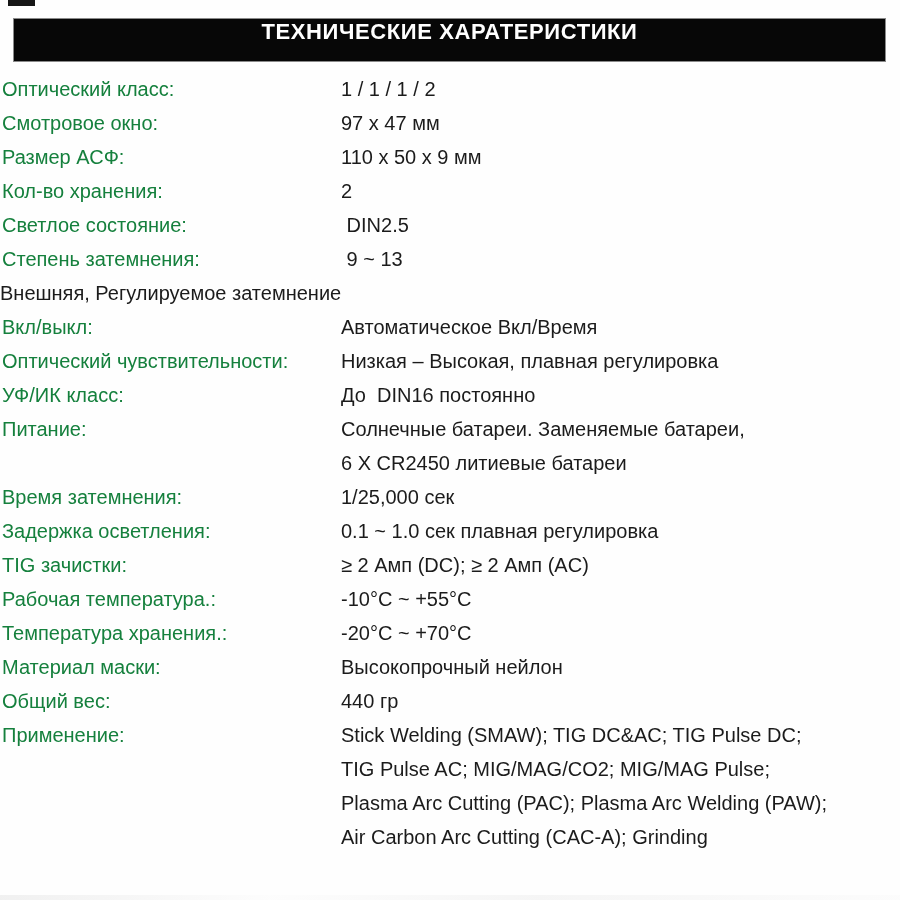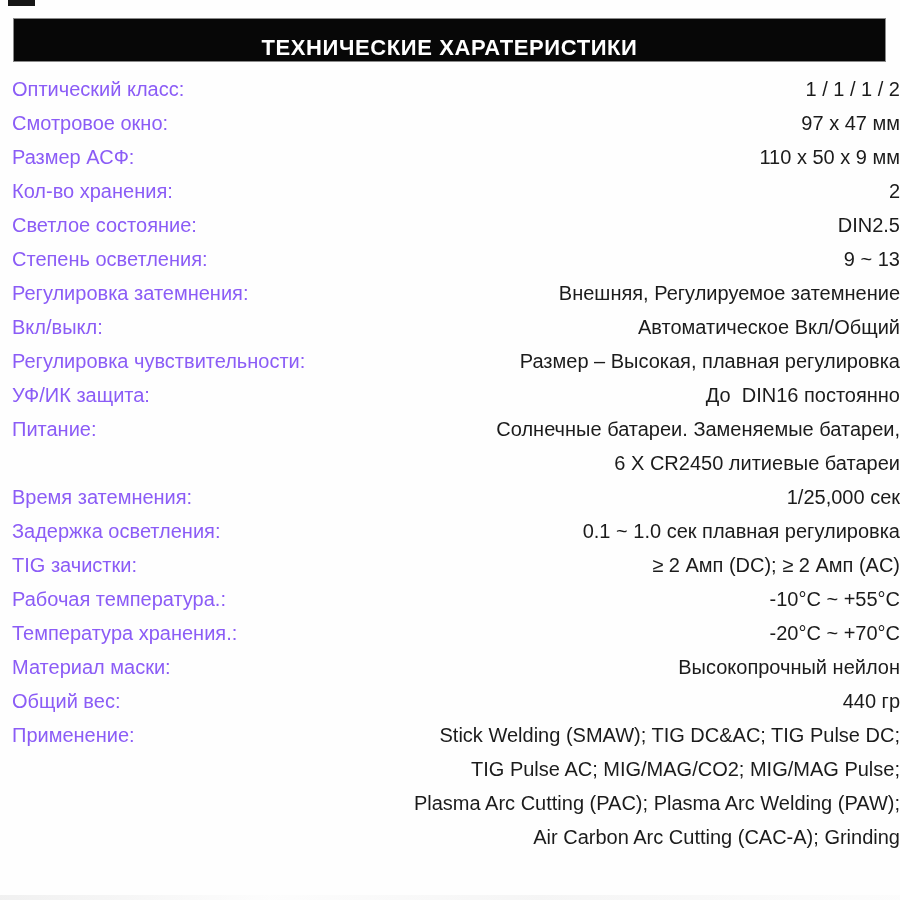--- a/index.html
+++ b/index.html
@@ -28,21 +28,21 @@
   .header-bar {
     position: absolute;
     left: 13px;
     top: 18px;
     width: 873px;
     height: 44px;
     background: #070707;
     border: 1px solid #8a8a8a;
     box-sizing: border-box;
     display: flex;
-    align-items: flex-end;
+    align-items: flex-start;
     justify-content: center;
   }
   .header-bar .title {
     color: #ffffff;
     font-size: 22px;
     font-weight: bold;
     letter-spacing: 0.6px;
     white-space: nowrap;
   }
   .spec-table {
@@ -50,31 +50,30 @@
     left: 0;
     top: 72px;
     width: 900px;
   }
   .spec-row {
     display: flex;
     align-items: flex-start;
   }
   .spec-label {
     flex: 0 0 341px;
-    padding-left: 12px;
+    padding-left: 2px;
     box-sizing: border-box;
     font-size: 20px;
     line-height: 34px;
     white-space: pre-wrap;
-    color: #8b5cf6;
+    color: #15803d;
   }
   .spec-values {
     flex: 1 1 auto;
     min-width: 0;
-    text-align: right;
   }
   .spec-value-line {
     font-size: 20px;
     line-height: 34px;
     white-space: pre-wrap;
     color: #1b1b1b;
   }
   
   .bottom-noise {
     position: absolute;
@@ -127,49 +126,48 @@
     </div>
 
     <div class="spec-row">
       <div class="spec-label">Светлое состояние:</div>
       <div class="spec-values">
           <div class="spec-value-line"> DIN2.5</div>
         </div>
     </div>
 
     <div class="spec-row">
-      <div class="spec-label">Степень осветления:</div>
+      <div class="spec-label">Степень затемнения:</div>
       <div class="spec-values">
           <div class="spec-value-line"> 9 ~ 13</div>
         </div>
     </div>
 
     <div class="spec-row">
-      <div class="spec-label">Регулировка затемнения:</div>
       <div class="spec-values">
           <div class="spec-value-line">Внешняя, Регулируемое затемнение</div>
         </div>
     </div>
 
     <div class="spec-row">
       <div class="spec-label">Вкл/выкл:</div>
       <div class="spec-values">
-          <div class="spec-value-line">Автоматическое Вкл/Общий</div>
-        </div>
-    </div>
-
-    <div class="spec-row">
-      <div class="spec-label">Регулировка чувствительности:</div>
-      <div class="spec-values">
-          <div class="spec-value-line">Размер – Высокая, плавная регулировка</div>
-        </div>
-    </div>
-
-    <div class="spec-row">
-      <div class="spec-label">УФ/ИК защита:</div>
+          <div class="spec-value-line">Автоматическое Вкл/Время</div>
+        </div>
+    </div>
+
+    <div class="spec-row">
+      <div class="spec-label">Оптический чувствительности:</div>
+      <div class="spec-values">
+          <div class="spec-value-line">Низкая – Высокая, плавная регулировка</div>
+        </div>
+    </div>
+
+    <div class="spec-row">
+      <div class="spec-label">УФ/ИК класс:</div>
       <div class="spec-values">
           <div class="spec-value-line">До  DIN16 постоянно</div>
         </div>
     </div>
 
     <div class="spec-row">
       <div class="spec-label">Питание:</div>
       <div class="spec-values">
           <div class="spec-value-line">Солнечные батареи. Заменяемые батареи,</div>
           <div class="spec-value-line">6 X CR2450 литиевые батареи</div>

